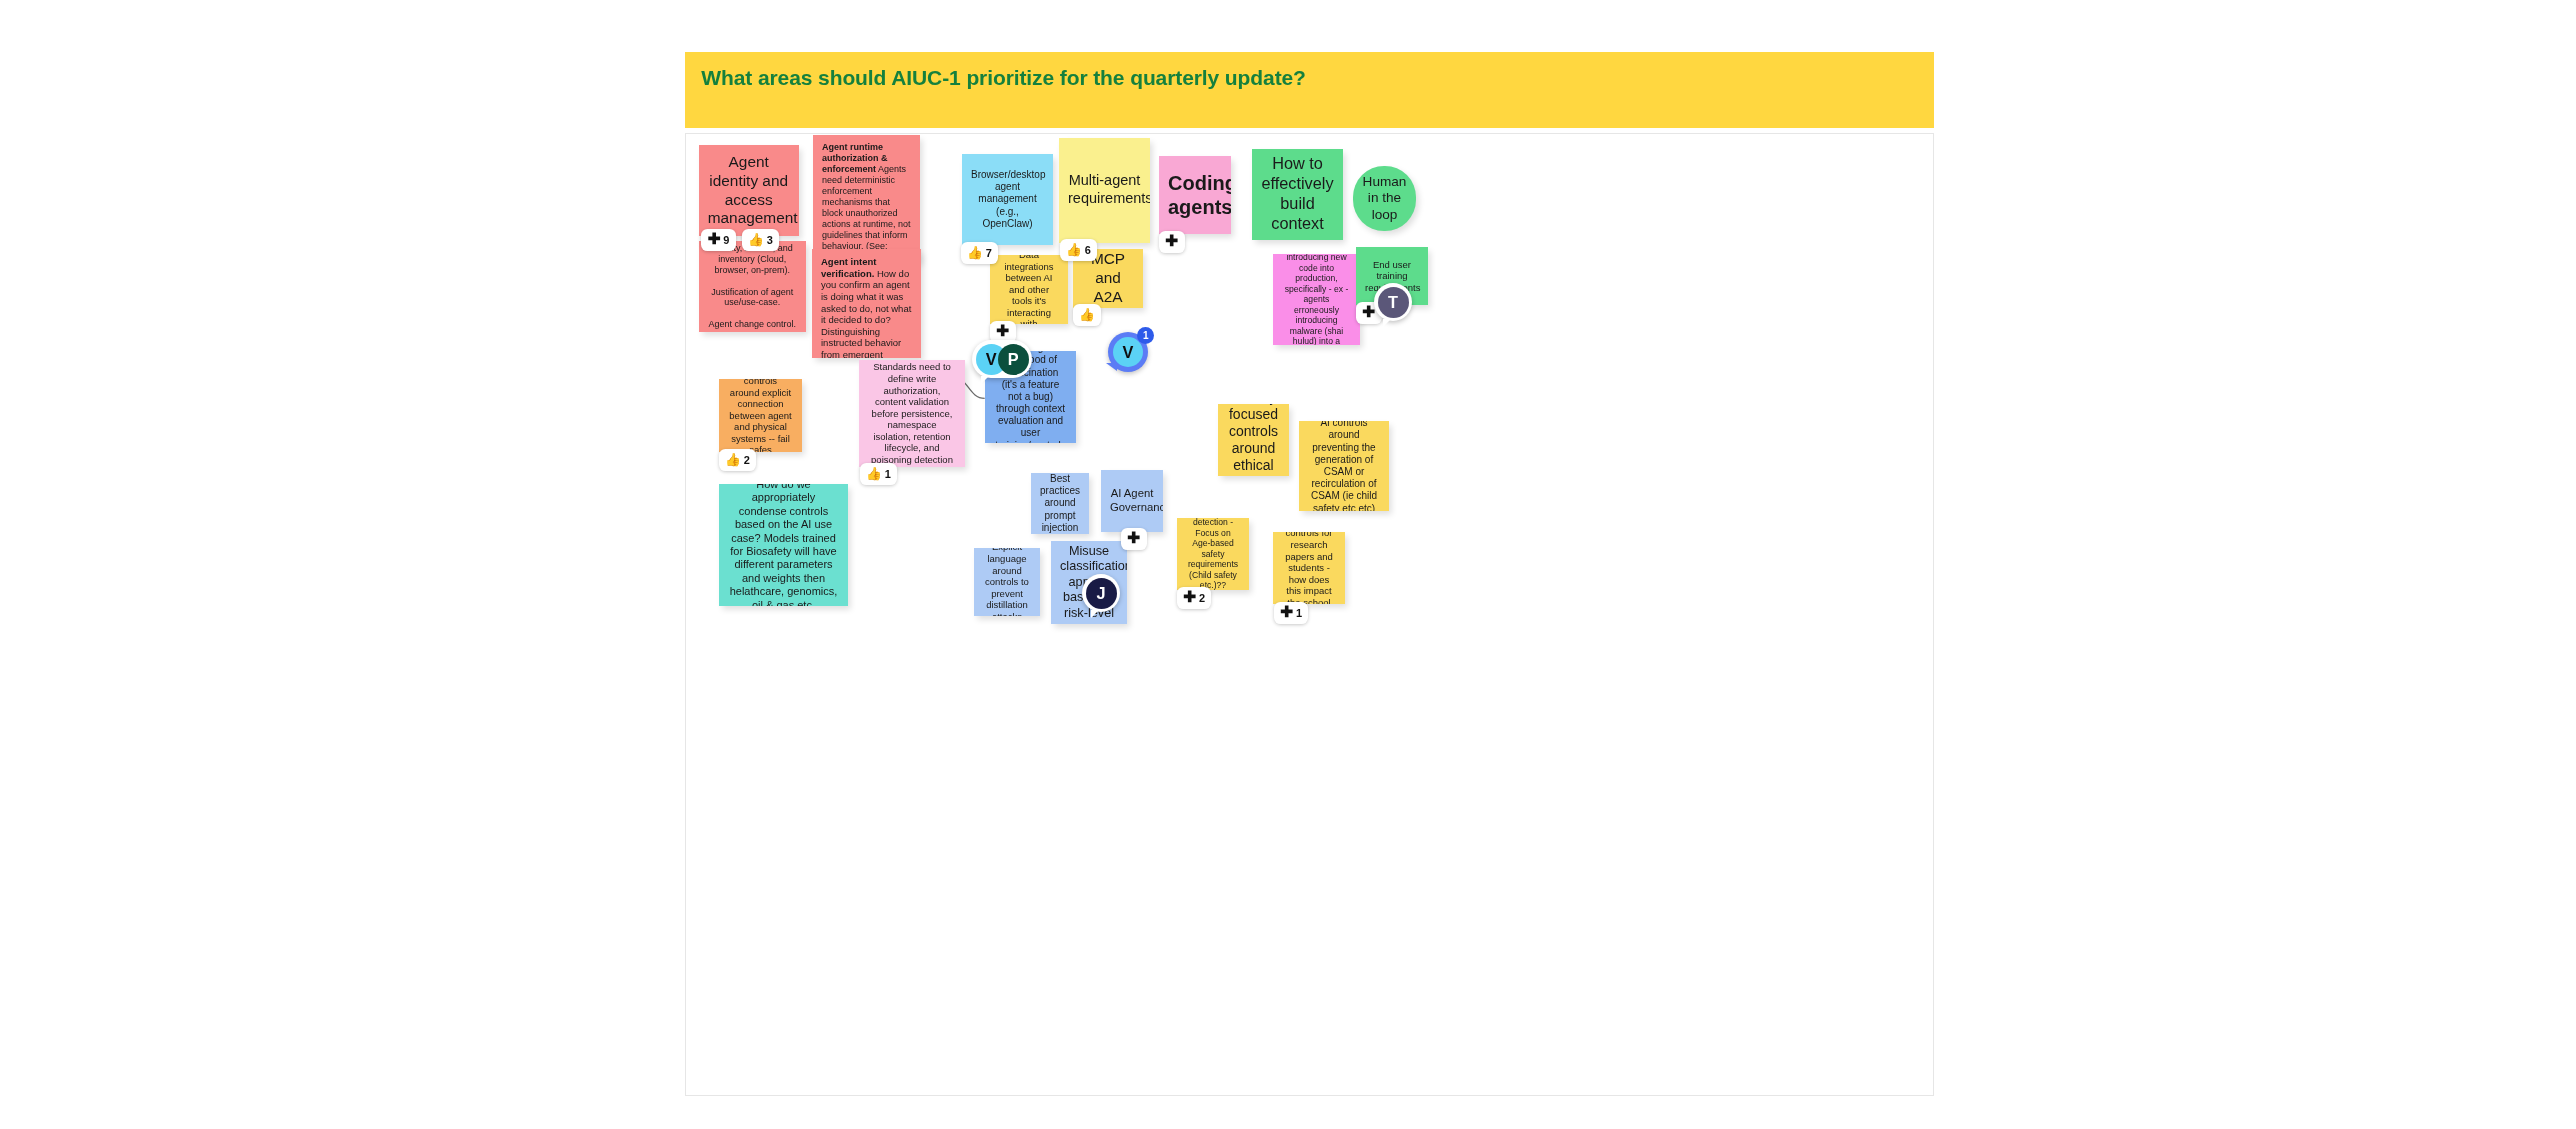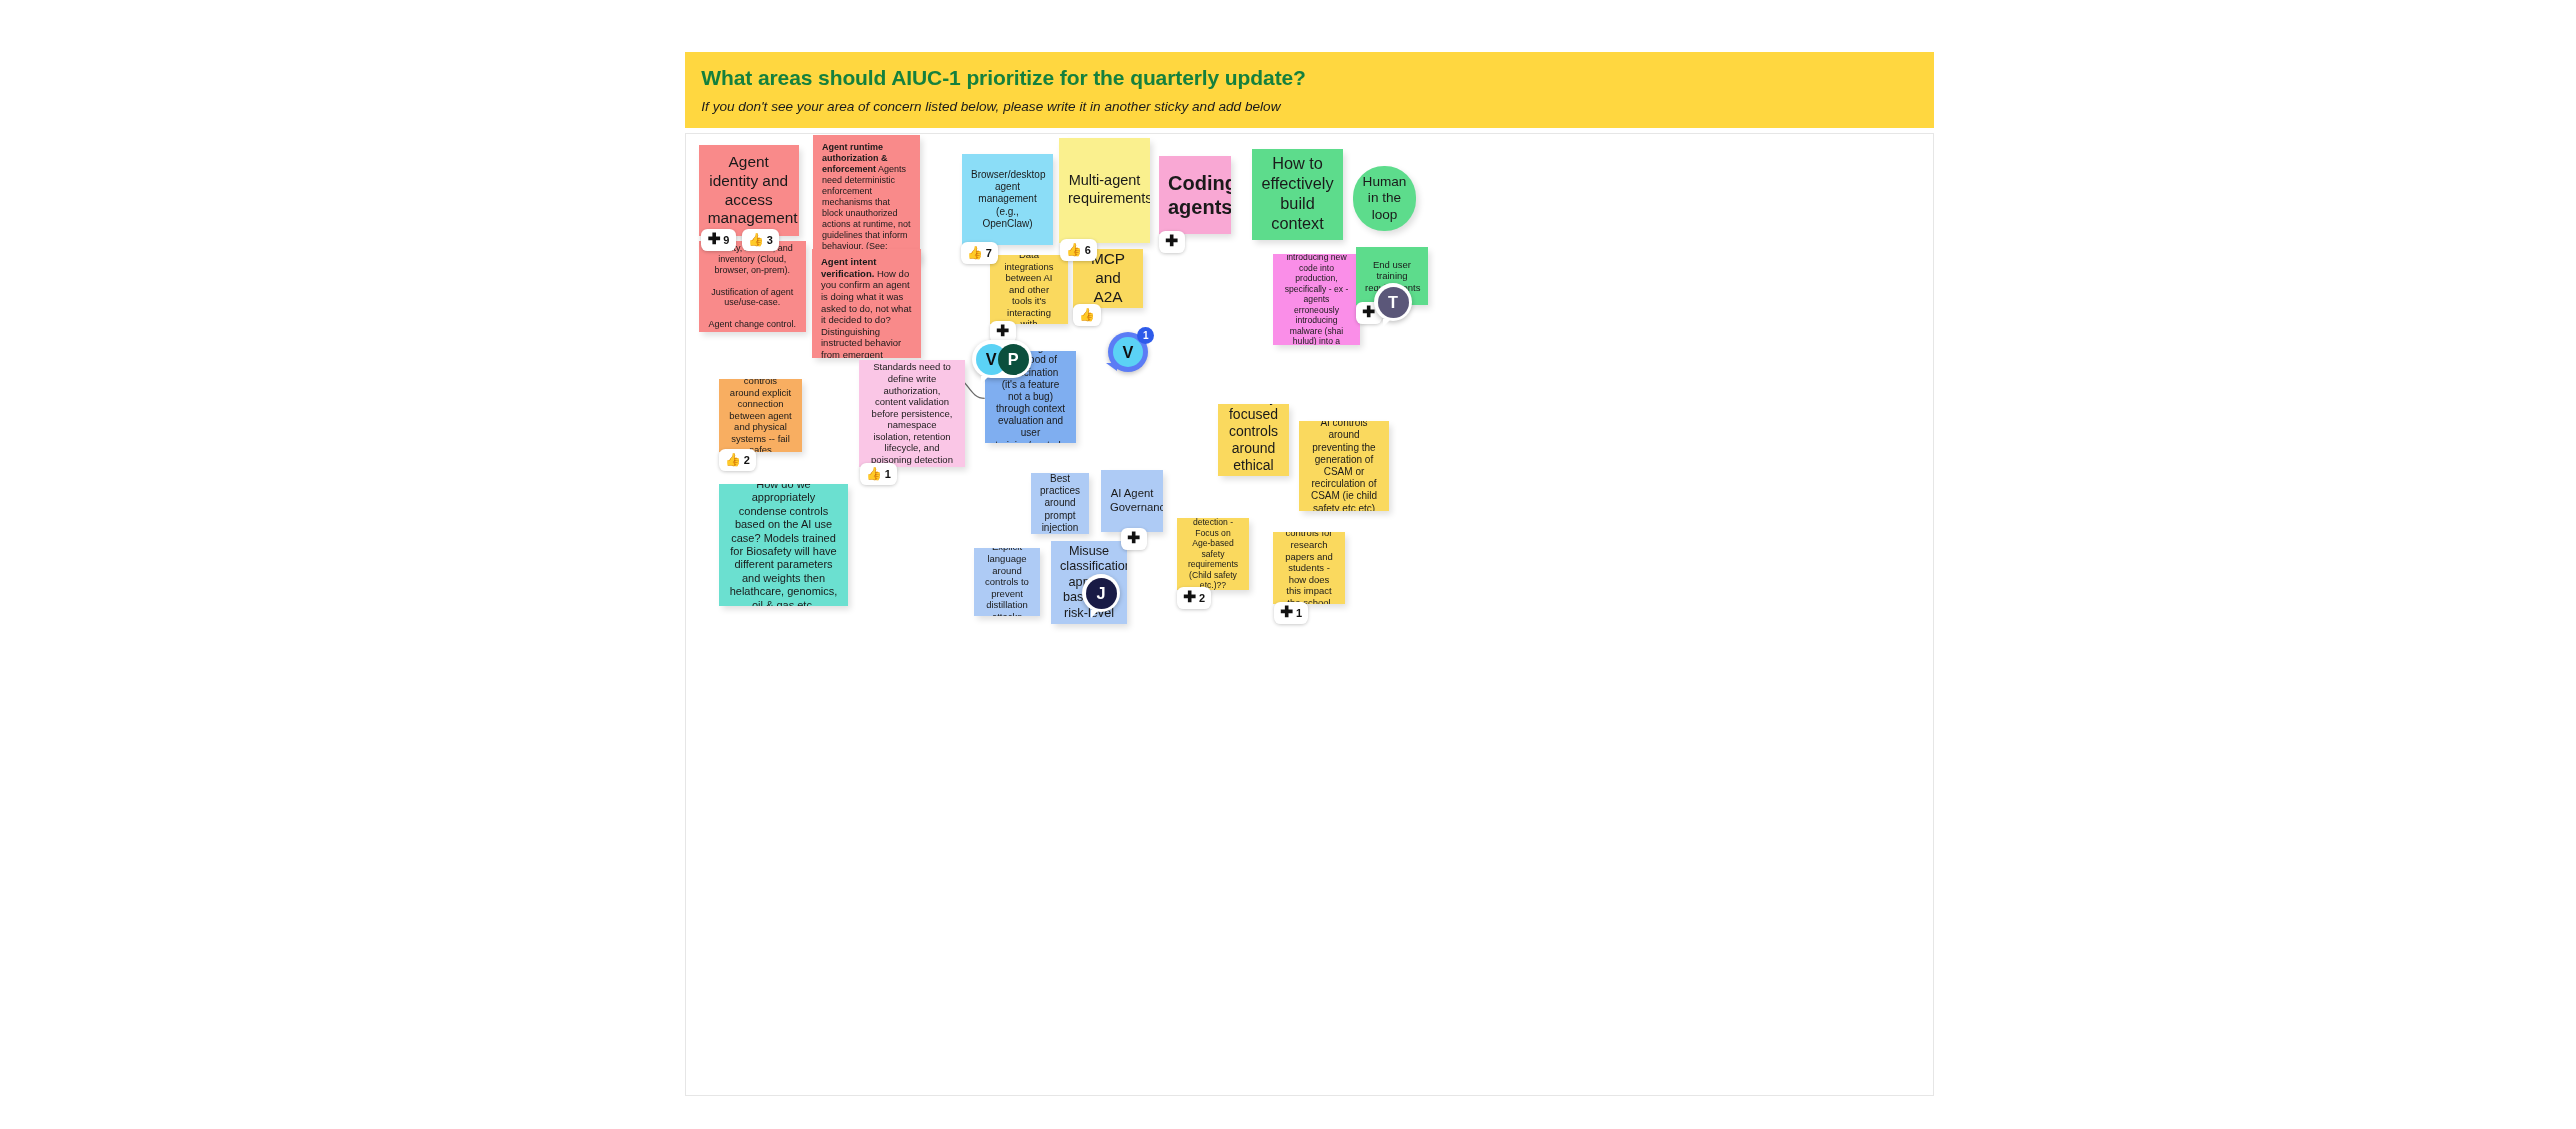--- a/index.html
+++ b/index.html
@@ -146,21 +146,20 @@
   }
   svg.connector { position: absolute; left: 0; top: 0; pointer-events: none; }
 </style>
 </head>
 <body>
 
 <div id="board">
 
   <div id="banner">
     <div class="title">What areas should AIUC-1 prioritize for the quarterly update?</div>
-    <div class="subtitle">If you don't see your area of concern listed below, please write it in another sticky and add below</div>
   </div>
 
   <div id="canvas">
     <svg class="connector" width="1249" height="963" viewBox="0 0 1380 1064">
       <path d="M 330 292 C 312 292 312 268 294 268" stroke="#6b6b6b" stroke-width="1.4" fill="none"></path>
       <polygon points="294,268 301,264.5 301,271.5" fill="#6b6b6b"></polygon>
     </svg>
     <div id="notes-layer">
         <div class="sticky" style="left: 12.7px; top: 11px; width: 100px; height: 91px; background: rgb(249, 138, 138); font-size: 15.4px;"><div style="width: 100%;"><span>Agent identity and access management</span></div></div>
         <div class="sticky top" style="left: 127px; top: 0.9px; width: 107px; height: 127px; background: rgb(249, 138, 138); font-size: 9px; text-align: left;"><div style="width: 100%;"><span class="bold-lead">Agent runtime authorization &amp; enforcement</span> <span>Agents need deterministic enforcement mechanisms that block unauthorized actions at runtime, not guidelines that inform behaviour. (See: hooks)</span></div></div>

